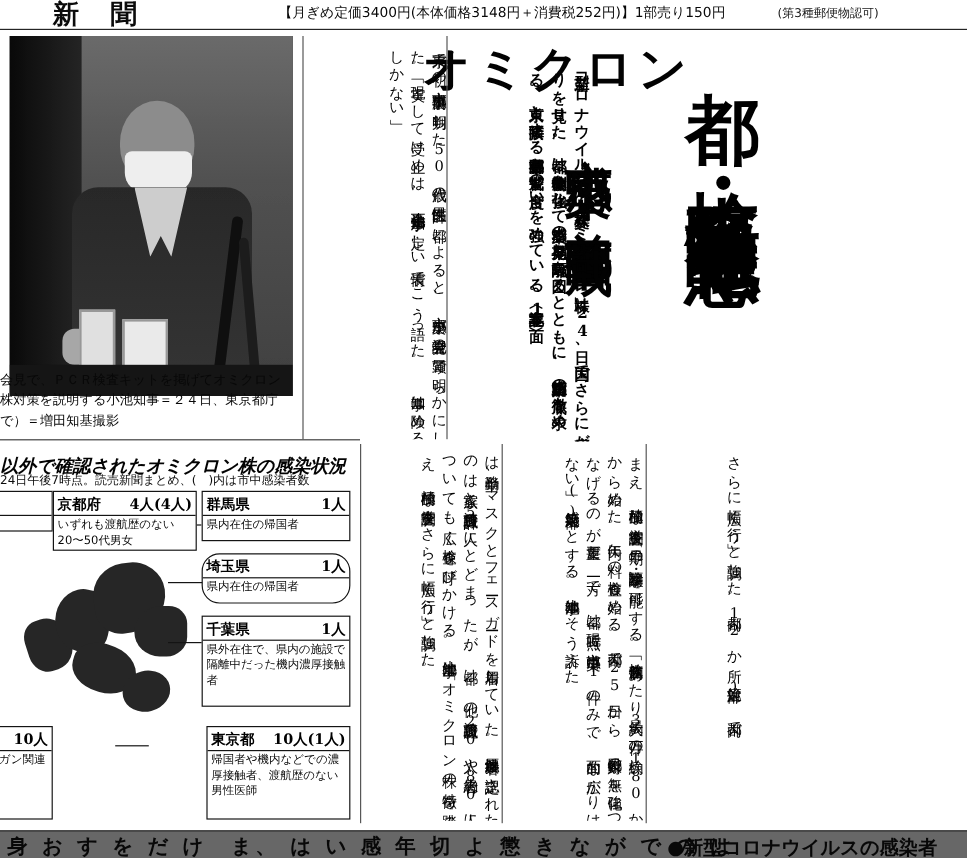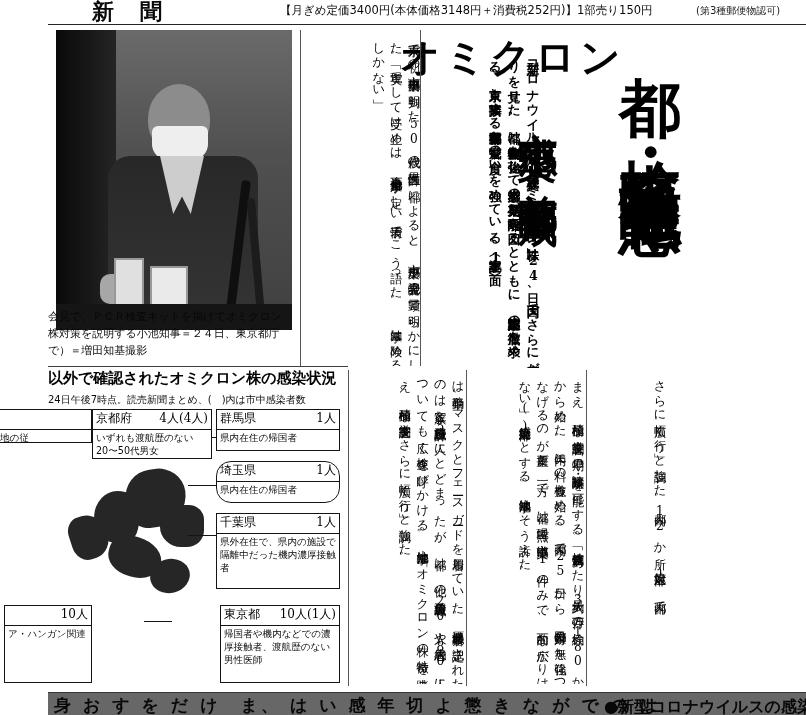--- a/index.html
+++ b/index.html
@@ -13,21 +13,20 @@
     overflow: hidden;
     font-family: "DejaVu Sans", sans-serif;
     color: #0a0a0a;
   }
   .page {
     position: relative;
     width: 640px;
     height: 715px;
     background: #f7f6f2;
     filter: grayscale(100%) contrast(108%);
-    margin-left: 48px;
   }
   
   .masthead {
     position: absolute;
     left: 0; top: 0;
     width: 806px; height: 24px;
     border-bottom: 1px solid #2b2b2b;
     background: #fbfbf8;
   }
   .masthead-logo {
@@ -225,26 +224,27 @@
 
   
   .mapsec {
     position: absolute;
     left: 0; top: 366px;
     width: 300px; height: 330px;
     border-top: 1px solid #444;
   }
   .mapsec-title {
     position: absolute;
-    left: 0; top: 2px;
+    left: 0; top: 12px;
     font-family: "DejaVu Serif", serif;
     font-weight: 700;
     font-size: 15px;
     color: #0c0c0c;
     white-space: nowrap;
+    font-style: italic;
   }
   .mapsec-sub {
     position: absolute;
     left: 0; top: 26px;
     font-size: 10px;
     color: #151515;
     white-space: nowrap;
   }
   .jpmap {
     position: absolute;
@@ -262,25 +262,25 @@
   .b5 { left: 44px; top: 74px; width: 54px; height: 40px; border-radius: 45% 55% 50% 50%; transform: rotate(16deg); }
   .b6 { left: 86px; top: 96px; width: 40px; height: 34px; border-radius: 50%; transform: rotate(-14deg); }
   .box {
     position: absolute;
     border: 1.2px solid #1c1c1c;
     background: #fbfbf8;
     box-sizing: border-box;
   }
   .box-hd {
     display: flex;
-    align-items: flex-start;
+    align-items: flex-end;
     border-bottom: 1.2px solid #1c1c1c;
     height: 20px;
     font-family: "DejaVu Serif", serif;
-    font-weight: 400;
+    font-weight: 700;
     font-size: 12px;
     padding: 0 3px;
     box-sizing: border-box;
     justify-content: space-between;
     white-space: nowrap;
   }
   .box-bd {
     font-size: 9.6px;
     line-height: 1.35;
     padding: 2px 3px;

